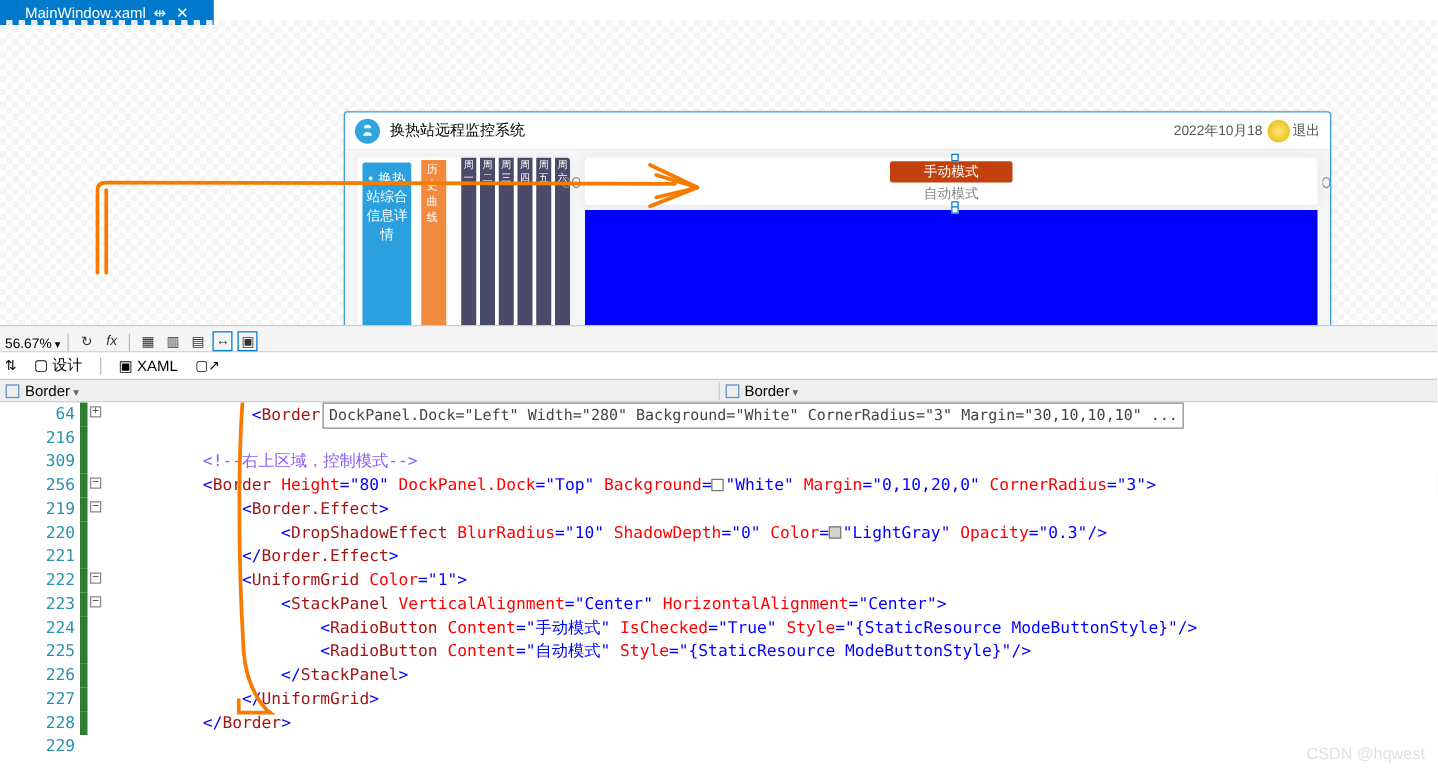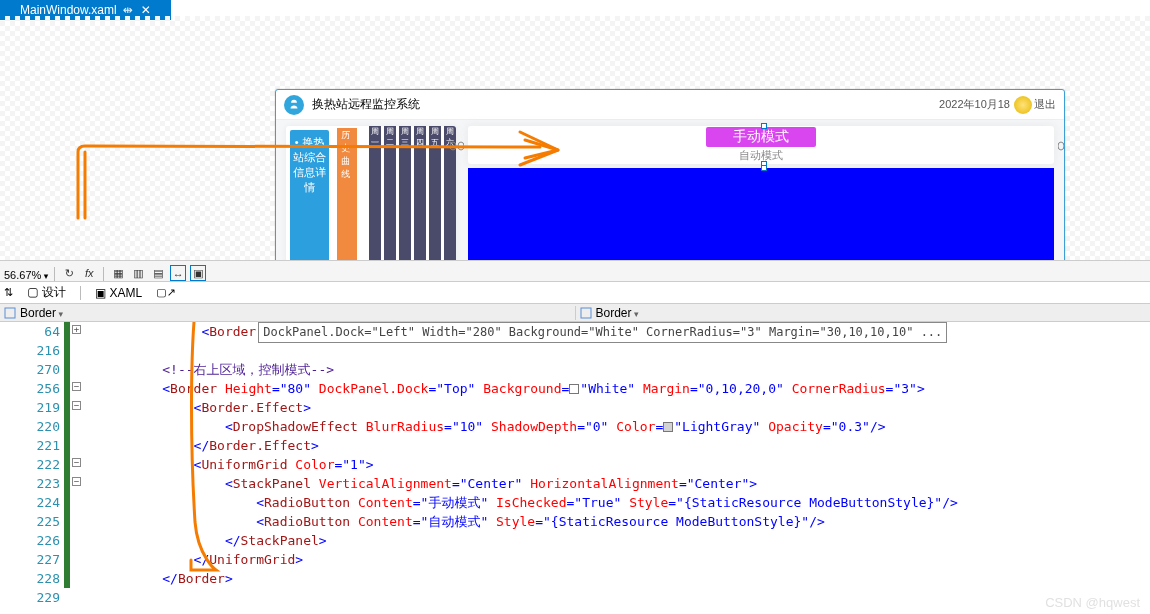--- a/index.html
+++ b/index.html
@@ -28,21 +28,21 @@
   .left-card .tab-btn::before { content: "•"; margin-right: 4px; }
   .history-hdr { background: #f18a3e; color: #fff; font-size: 9px; padding: 1px 4px; width: 40px; margin: 2px 4px; }
   .chart { flex: 1; position: relative; margin: 0 4px 4px 4px; }
   .chart svg { width: 100%; height: 100%; }
   .chart-legend { display: flex; gap: 3px; justify-content: center; font-size: 8px; color: #fff; }
   .chart-legend span { background: #4a4a6a; padding: 0 2px; }
 
   .right-card { flex: 1; margin: 6px 10px 0 6px; display: flex; flex-direction: column; }
   .mode-bar { height: 38px; background: #fff; border-radius: 3px; box-shadow: 0 0 10px rgba(200,200,200,.3); display: flex; align-items: center; justify-content: center; position: relative; }
   .mode-stack { font-size: 11px; text-align: center; }
-  .mode-btn { background: #d946ef; color: #fff; padding: 1px 27px; border-radius: 2px; font-size: 14px; }
+  .mode-btn { background: #c2410c; color: #fff; padding: 1px 27px; border-radius: 2px; font-size: 11px; }
   .mode-auto { color: #888; font-size: 11px; margin-top: 1px; }
   .blue-box { flex: 1; background: #0000ff; margin-top: 4px; position: relative; }
   .sel-handle { position: absolute; width: 6px; height: 6px; background: #fff; border: 1px solid #007ACC; }
   .chain-icon { position: absolute; width: 14px; height: 10px;}
   .chain-icon svg { width: 14px; height: 10px; }
 
   
   .annotation { position: absolute; inset: 0; pointer-events: none; z-index: 50; }
 
   
@@ -74,21 +74,21 @@
   .foldcol .mark { position: absolute; width: 9px; height: 9px; border: 1px solid #888; left: 2px; font-size: 9px; line-height: 7px; text-align: center; color: #555; background: #fff; }
   .code { flex: 1; position: relative; }
   .code .ln { height: 19px; line-height: 19px; white-space: pre; }
   .hl { background: #e8f0fe; position: absolute; left: -72px; right: 0; height: 19px; z-index: -1; }
 
   
   .t-elem  { color: #a31515; } 
   .t-attr  { color: #ff0000; } 
   .t-punc  { color: #0000ff; } 
   .t-str   { color: #0000ff; } 
-  .t-cmt   { color: #4c1d95; }
+  .t-cmt   { color: #8b5cf6; }
   .t-swatch{ display:inline-block; width:10px; height:10px; border:1px solid #777; vertical-align: -1px; margin-right:1px; }
   .t-sw-white{ background:#fff; }
   .t-sw-gray { background:#d3d3d3; }
 
   .propbox { display:inline-block; border:1px solid #888; padding:0 4px; vertical-align: middle; color:#444; font-size:12px; margin-left: 2px; }
 
   .csdn { position:absolute; right:10px; bottom:4px; color:#c8c8c8; font-size:13px; opacity:.55; }
 
   
   .annot-code { position:absolute; left: 102px; top: 0; width: 40px; height: 270px; z-index: 4; pointer-events:none; }
@@ -227,21 +227,21 @@
         <rect x="1" y="1" width="10" height="10" fill="none" stroke="#5a8ed6"></rect>
       </svg>
     <span class="bc-arrow">Border</span>
   </div>
 </div>
 
 <div class="editor">
   <div class="gutter">
     <div>64</div>
       <div>216</div>
-      <div>270</div>
+      <div>309</div>
     <div>256</div>
       <div>219</div>
       <div>220</div>
     <div>221</div>
       <div>222</div>
       <div>223</div>
     <div>224</div>
       <div>225</div>
       <div>226</div>
     <div>227</div>

